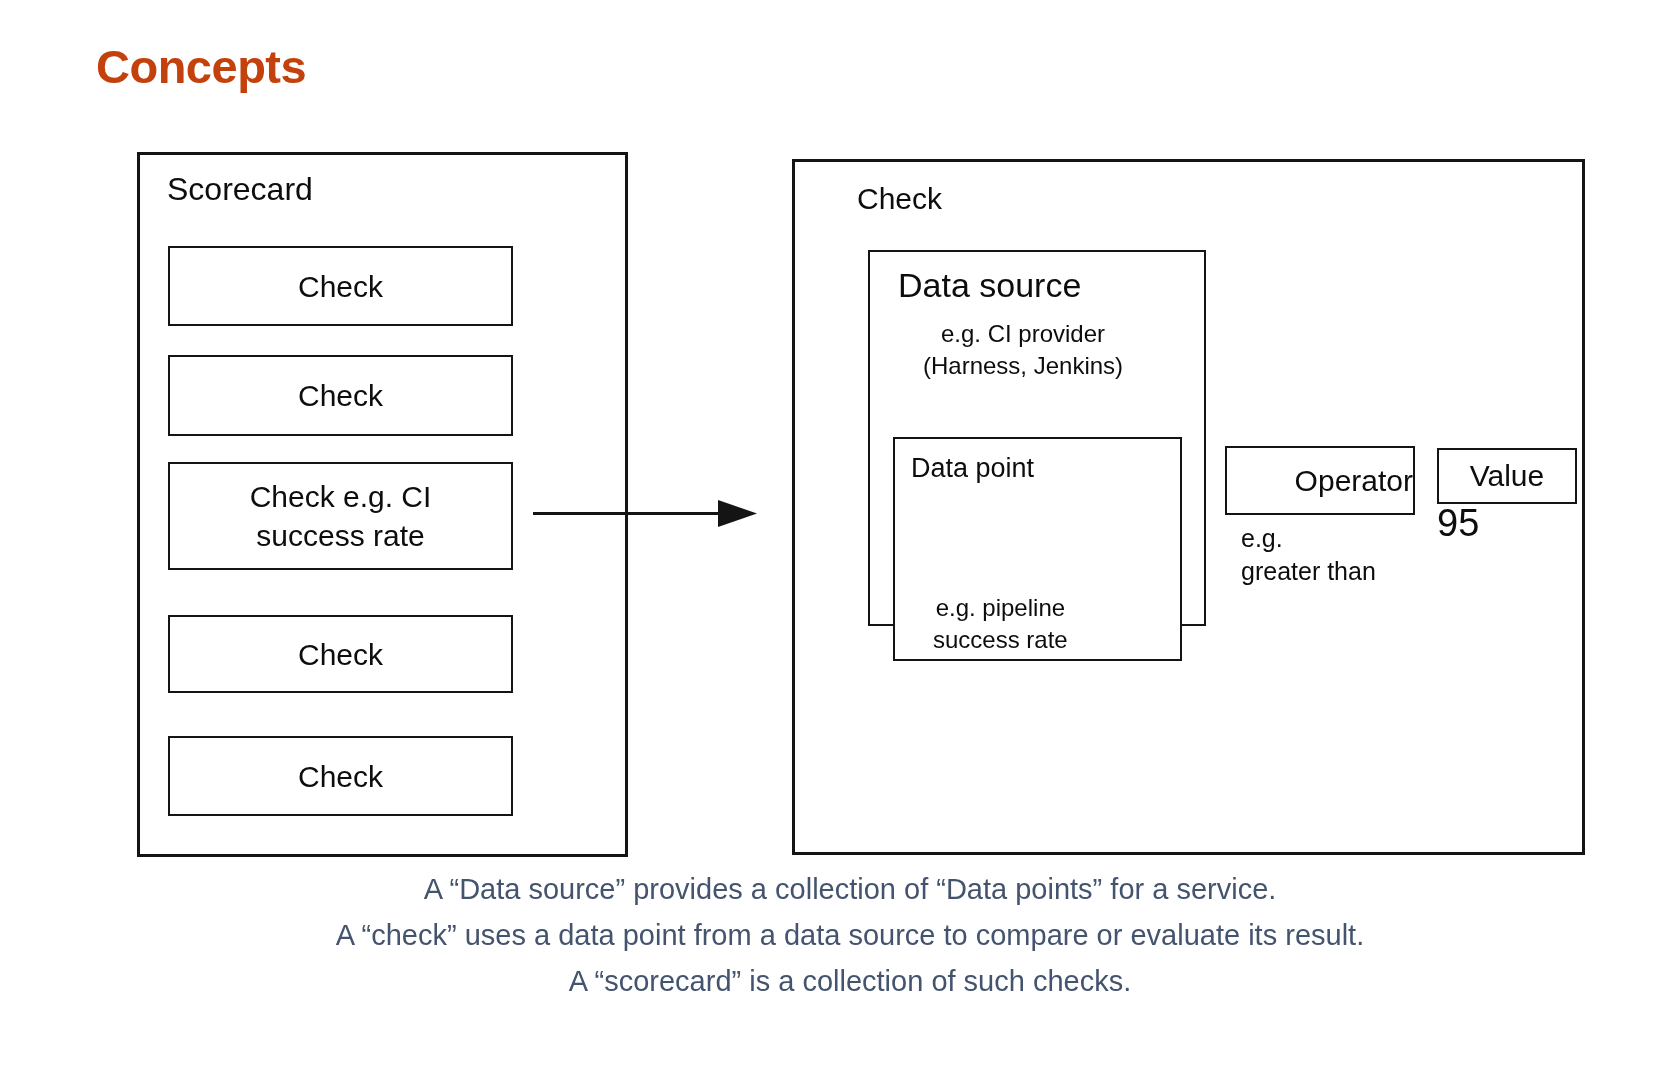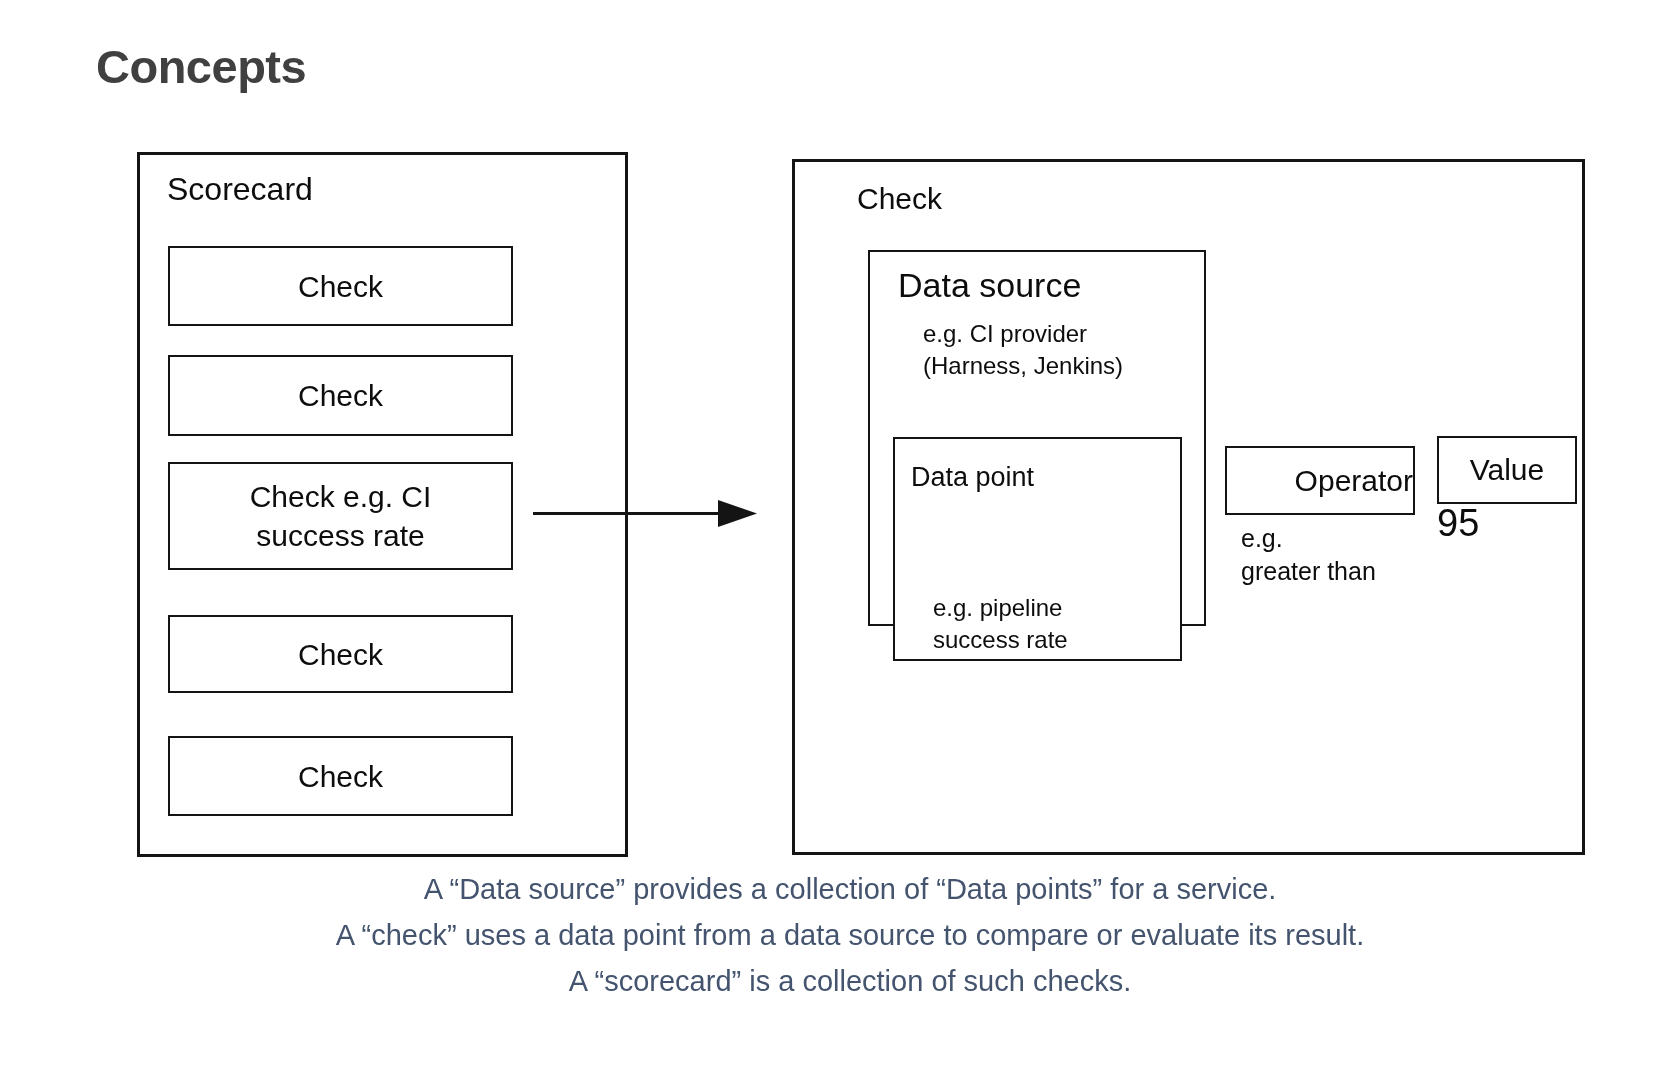--- a/index.html
+++ b/index.html
@@ -5,21 +5,21 @@
   html,body{margin:0;padding:0;background:#ffffff;}
   .stage{
     position:relative;
     width:1660px;height:1086px;
     background:#ffffff;
     font-family:"Liberation Sans", sans-serif;
     overflow:hidden;
   }
   .page-title{
     position:absolute;left:96px;top:8px;
-    font-size:47px;font-weight:700;color:#404040;
+    font-size:47px;font-weight:700;color:#c2410c;
     letter-spacing:-0.5px;
   }
   
   .hand{font-family:Liberation Sans, sans-serif;color:#0d0d0d;}
 
   .box{position:absolute;background:#fff;border:3px solid #141414;box-sizing:border-box;}
   .box-thin{position:absolute;background:#fff;border:2px solid #141414;box-sizing:border-box;}
 
   .scorecard-box{left:137px;top:152px;width:491px;height:705px;}
   .scorecard-label{position:absolute;left:27px;top:16px;font-size:32px;}
@@ -34,33 +34,33 @@
   .c2{top:200px;height:81px;}
   .c3{top:307px;height:108px;}
   .c4{top:460px;height:78px;}
   .c5{top:581px;height:80px;}
 
   .arrow-wrap{position:absolute;left:533px;top:500px;width:225px;height:27px;}
 
   .detail-box{left:792px;top:159px;width:793px;height:696px;}
   .detail-label{position:absolute;left:62px;top:20px;font-size:30px;}
 
-  .datasource-box{left:73px;top:88px;width:338px;height:376px;border-width:2px;}
+  .datasource-box{left:73px;top:88px;width:338px;height:376px;border-width:2px;text-align:center;}
   .ds-label{position:absolute;left:28px;top:14px;font-size:34px;}
   .ds-example{position:absolute;left:53px;top:66px;font-size:24px;white-space:pre-line;line-height:1.35;}
 
   .datapoint-box{left:23px;top:185px;width:289px;height:224px;border-width:2px;}
-  .dp-label{position:absolute;left:16px;top:14px;font-size:27px;margin-top:9px;}
+  .dp-label{position:absolute;left:16px;top:14px;font-size:27px;}
   .dp-example{position:absolute;left:38px;top:105px;font-size:24px;white-space:pre-line;line-height:1.35;margin-top:48px;}
 
   .operator-box{left:430px;top:284px;width:190px;height:69px;border-width:2px;
     display:flex;align-items:center;justify-content:flex-end;font-size:30px;}
   .operator-example{position:absolute;left:446px;top:360px;font-size:25px;white-space:pre-line;line-height:1.3;}
 
-  .value-box{left:642px;top:274px;width:140px;height:68px;border-width:2px;
+  .value-box{left:642px;top:286px;width:140px;height:56px;border-width:2px;
     display:flex;align-items:center;justify-content:center;font-size:30px;text-align:center;}
   .value-example{position:absolute;left:642px;top:340px;width:140px;text-align:left;font-size:38px;}
 
   .caption{
     position:absolute;left:0;top:866px;width:1700px;
     text-align:center;color:#44546E;font-size:29px;line-height:46px;
   }
   .caption p{margin:0;}
 </style>
 </head>

